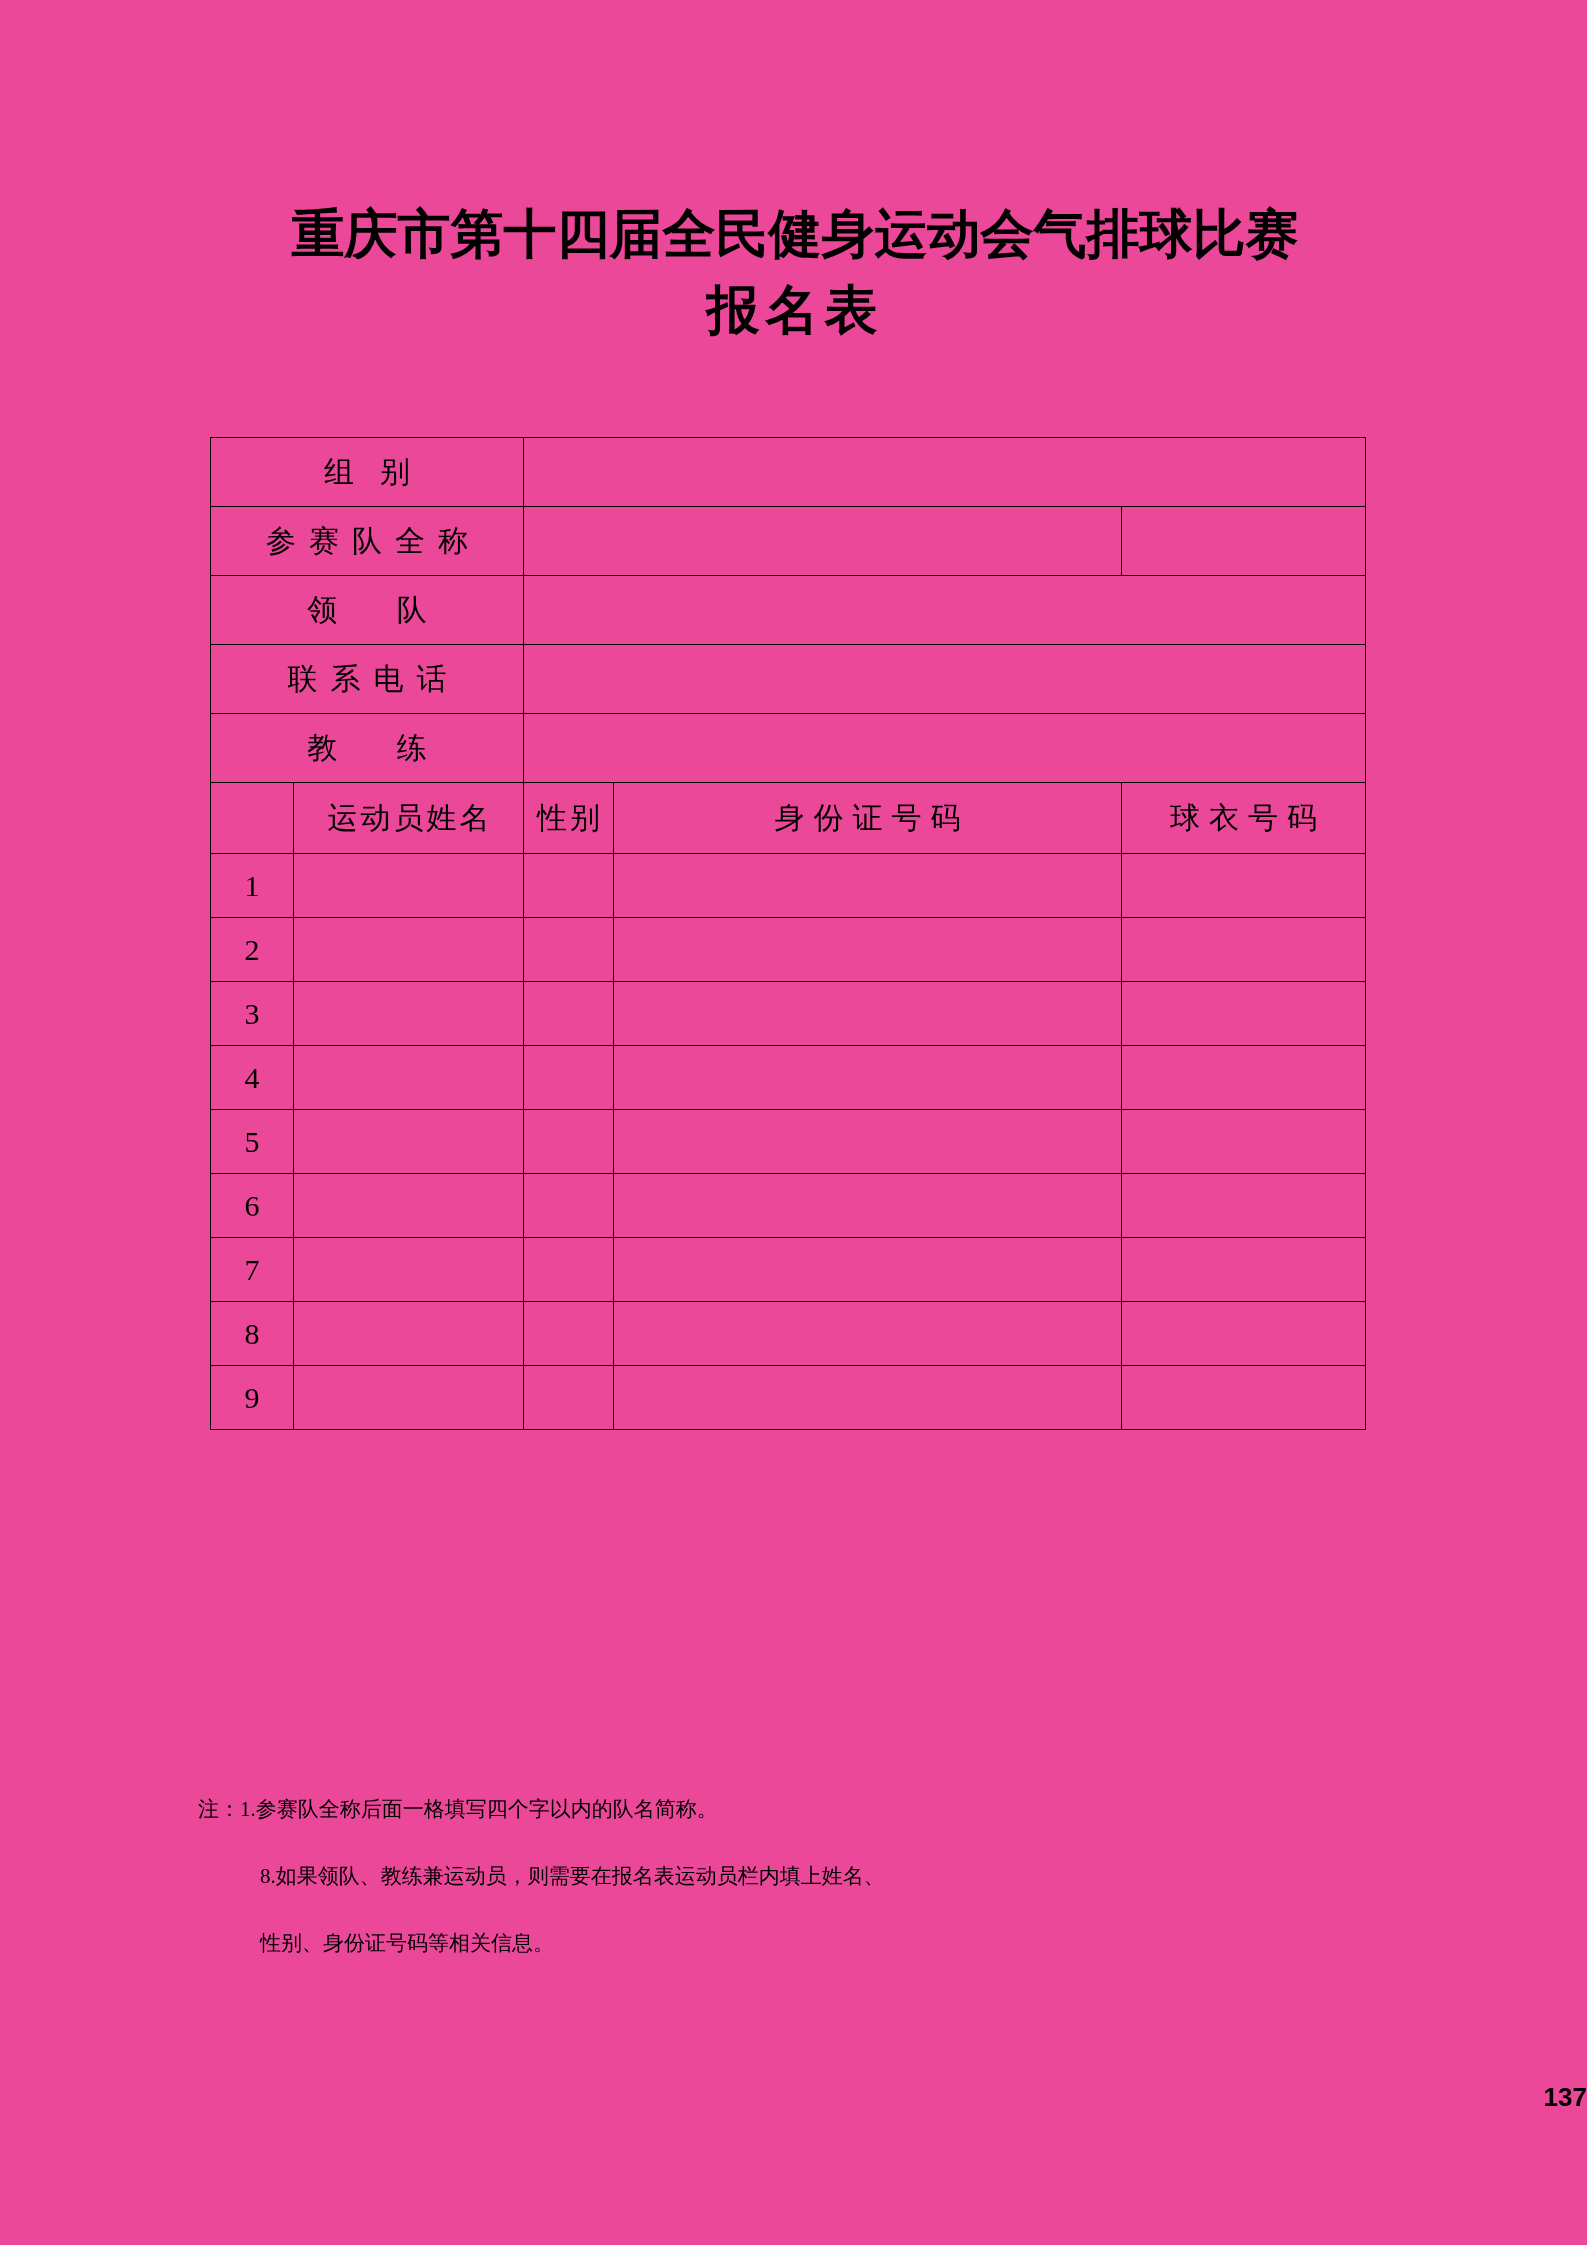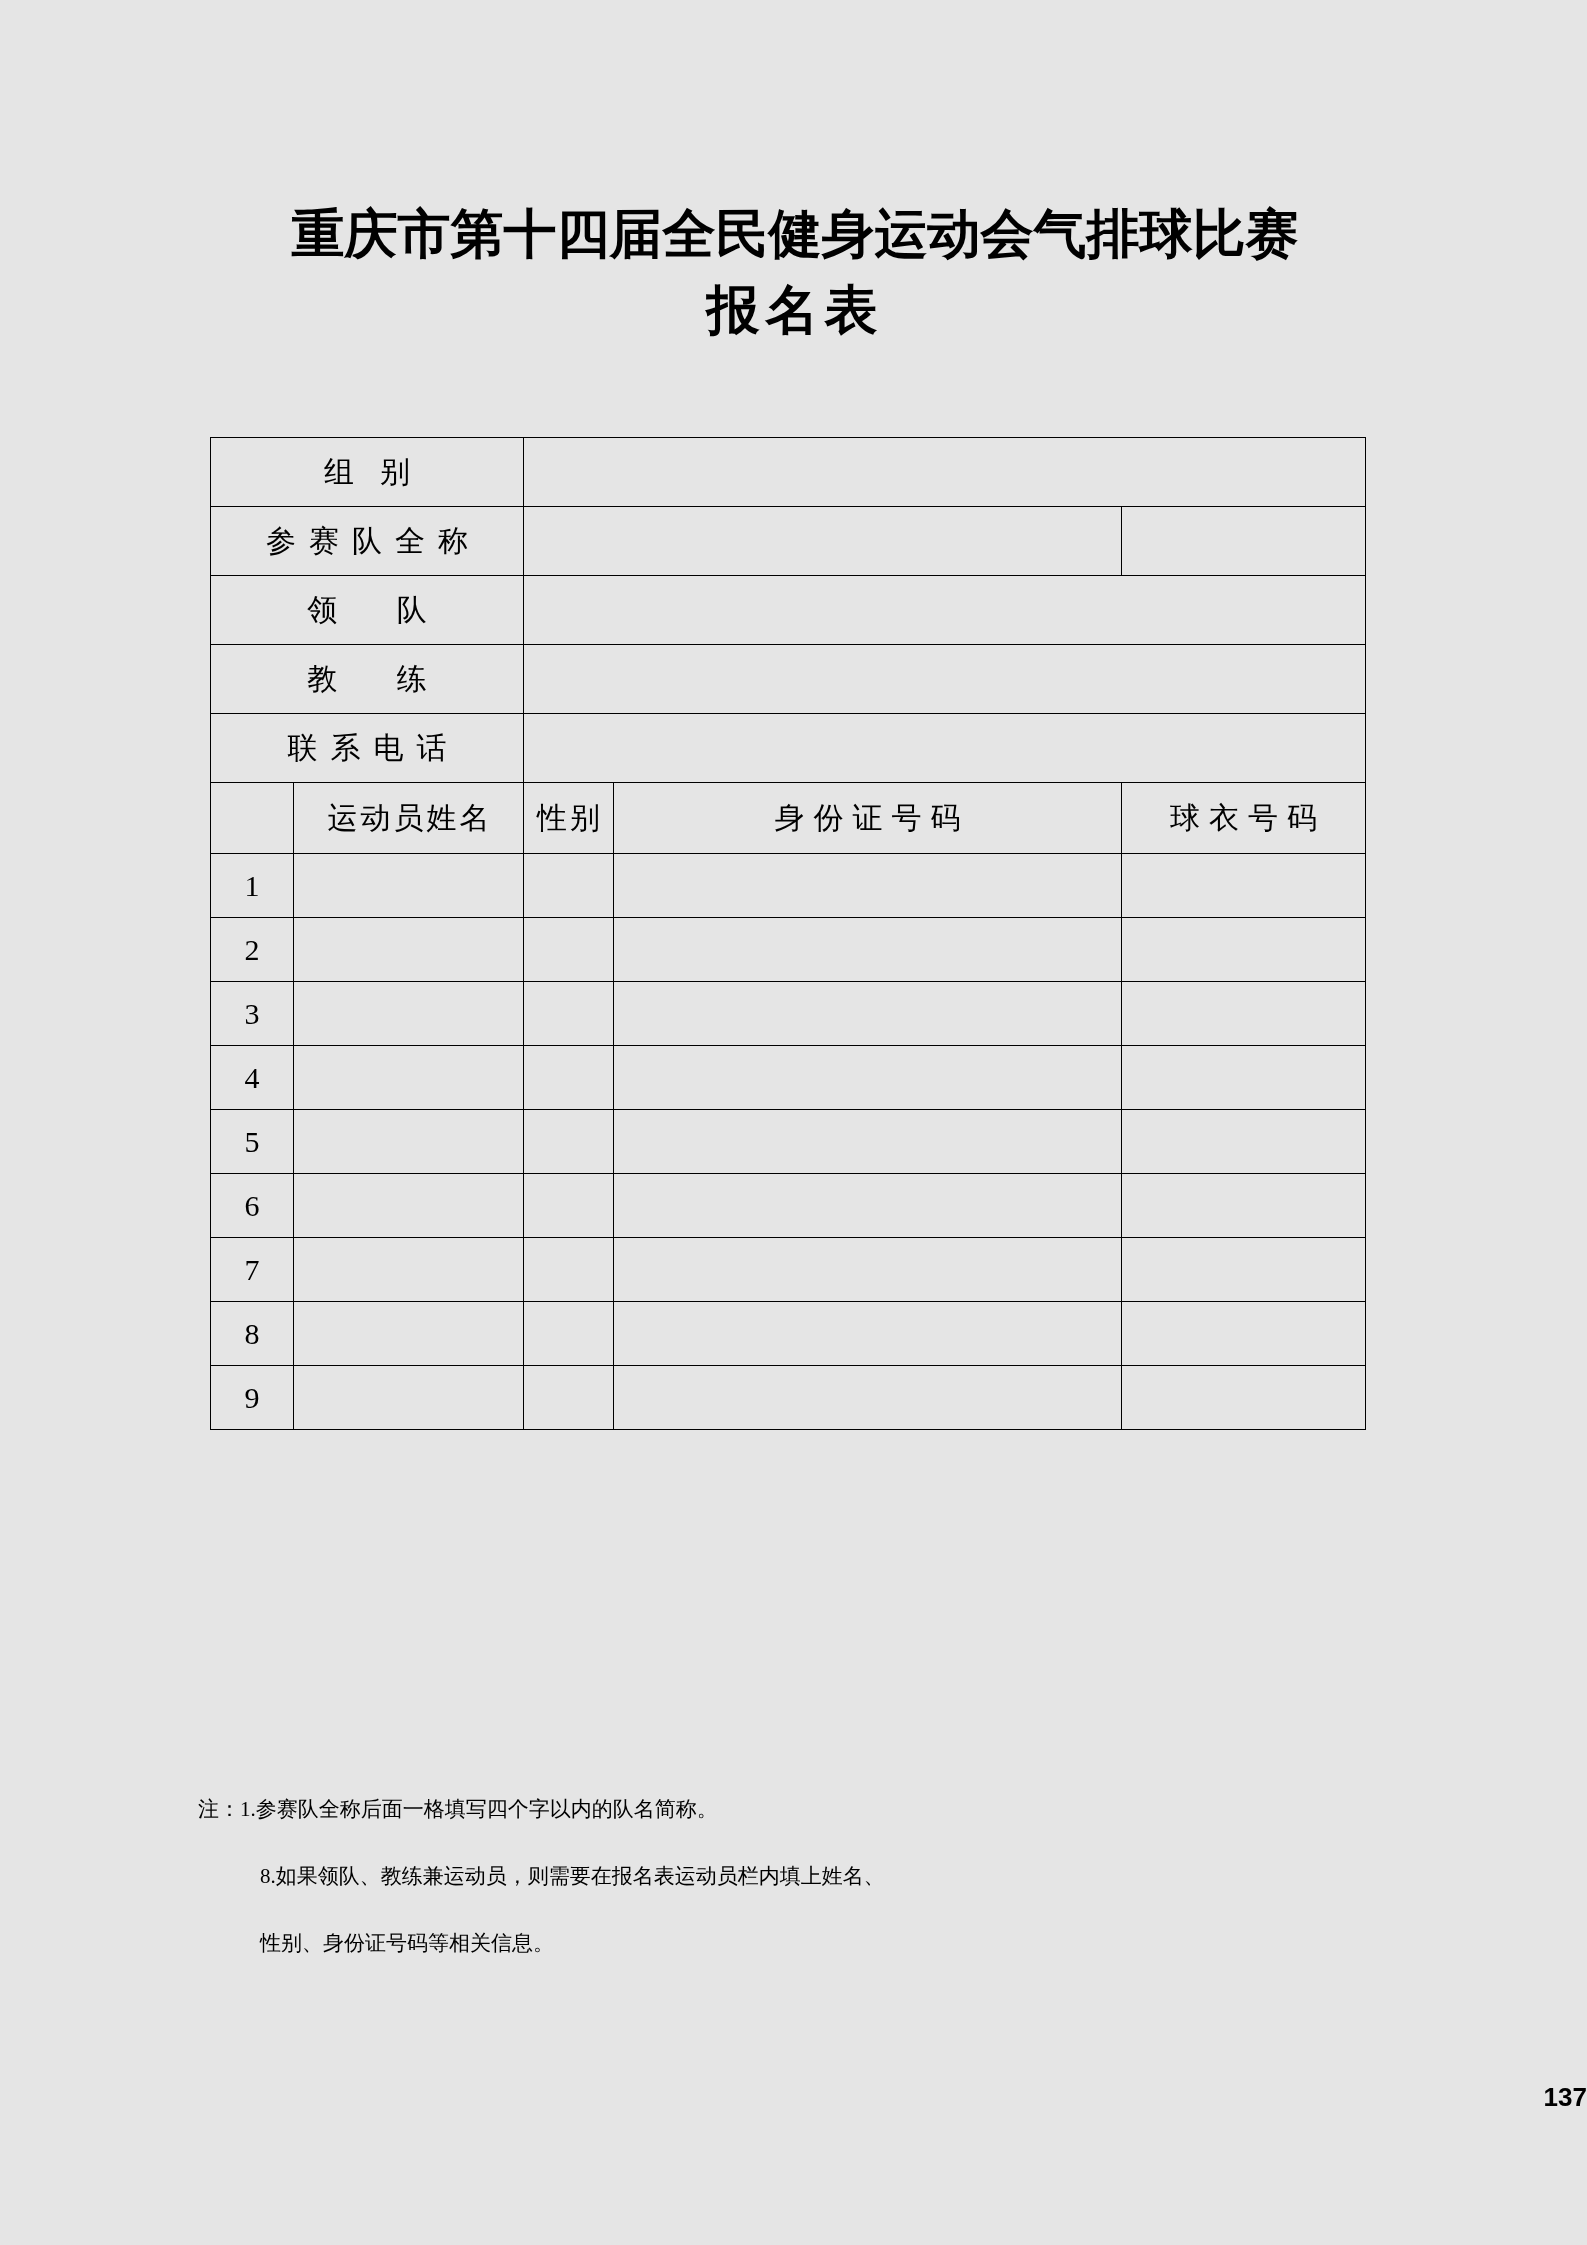--- a/index.html
+++ b/index.html
@@ -13,21 +13,21 @@
     font-family: "Liberation Serif", "DejaVu Serif", serif;
     color: #000000;
     -webkit-font-smoothing: antialiased;
   }
 
   .page {
     position: relative;
     width: 1587px;
     height: 2245px;
     box-sizing: border-box;
-    background: #e5e5e5;
+    background: #ec4899;
     overflow: hidden;
   }
 
   
   .title-block {
     position: absolute;
     left: 150px;
     top: 196px;
     width: 1290px;
     text-align: center;
@@ -156,26 +156,26 @@
         <td colspan="2" class="blank-cell"></td>
         <td class="blank-cell"></td>
       </tr>
 
       <tr class="info-row">
         <td colspan="2" class="lbl lbl-xwide">领  队</td>
         <td colspan="3" class="blank-cell"></td>
       </tr>
 
       <tr class="info-row">
+        <td colspan="2" class="lbl lbl-wide">联系电话</td>
+        <td colspan="3" class="blank-cell"></td>
+      </tr>
+
+      <tr class="info-row">
         <td colspan="2" class="lbl lbl-xwide">教  练</td>
-        <td colspan="3" class="blank-cell"></td>
-      </tr>
-
-      <tr class="info-row">
-        <td colspan="2" class="lbl lbl-wide">联系电话</td>
         <td colspan="3" class="blank-cell"></td>
       </tr>
 
       <tr class="header-row">
         <td class="blank-cell"></td>
         <td class="hdr">运动员姓名</td>
         <td class="hdr">性别</td>
         <td class="hdr hdr-sp">身份证号码</td>
         <td class="hdr hdr-sp">球衣号码</td>
       </tr>

